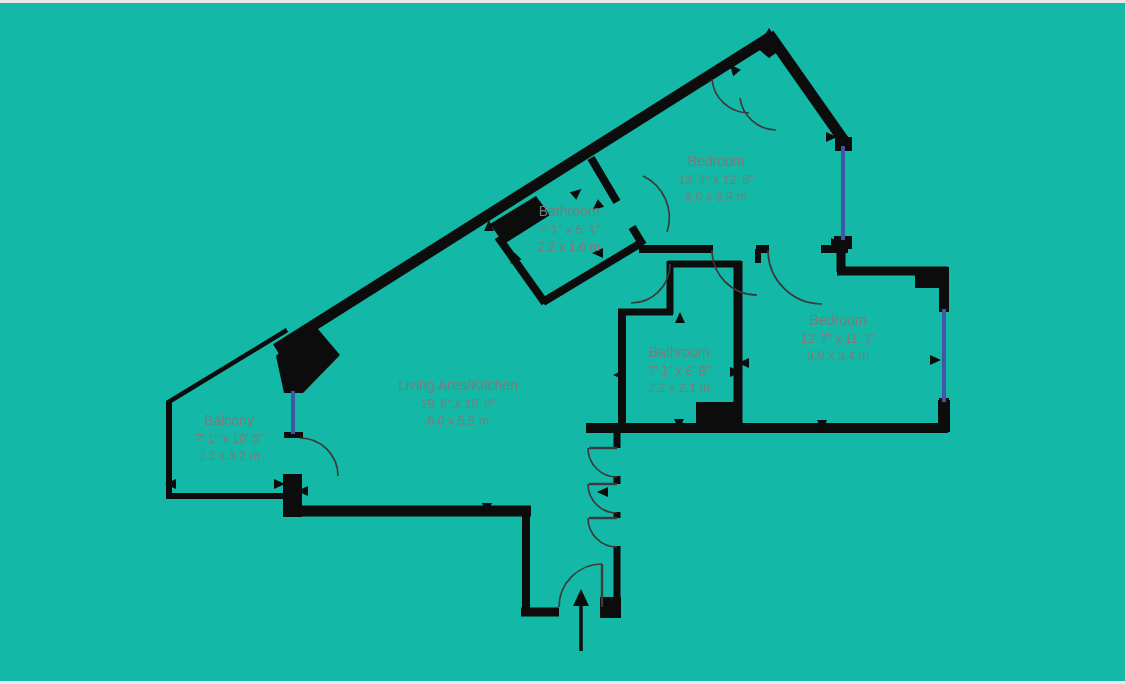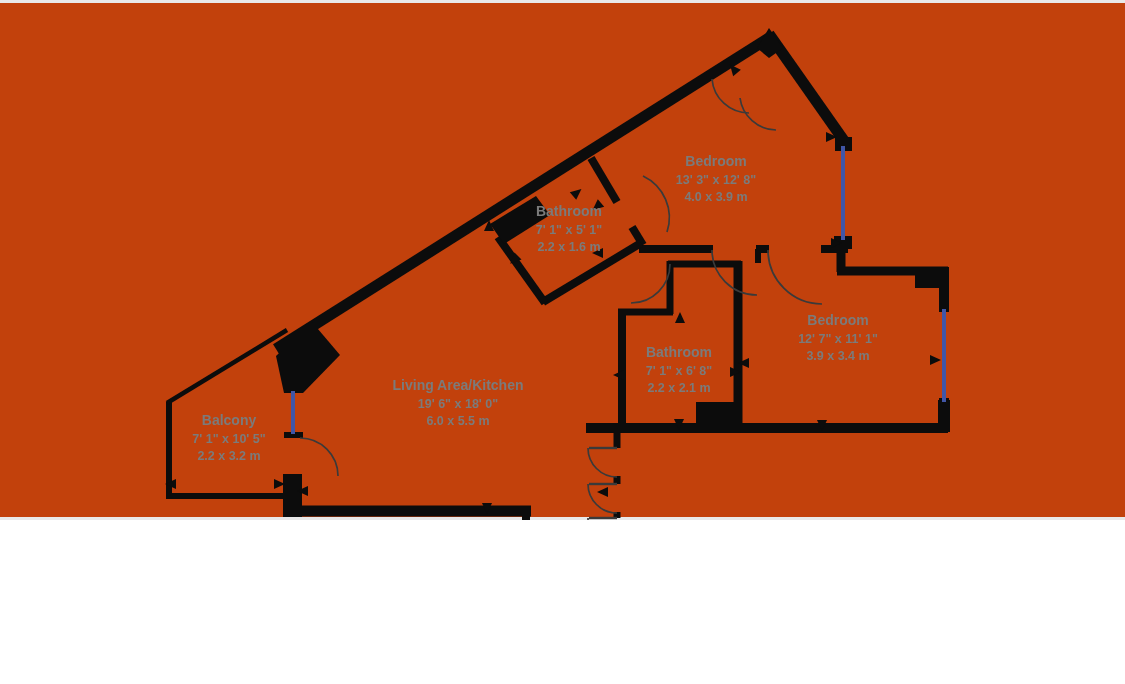--- a/index.html
+++ b/index.html
@@ -1,17 +1,17 @@
 <!DOCTYPE html>
 <html><head>
 <meta charset="utf-8">
 <style>
   html,body{margin:0;padding:0;background:#fff;}
-  .stage{position:relative;width:1125px;height:520px;background:#c2410c;overflow:hidden;
-         font-family:"Liberation Sans", sans-serif;font-weight:bold;}
+  .stage{position:relative;width:1125px;height:684px;background:#14b8a6;overflow:hidden;
+         font-family:"Liberation Sans", sans-serif;}
   .edge{position:absolute;left:0;width:100%;height:3px;background:#e9e9e9;}
   .edge.top{top:0;} .edge.bottom{bottom:0;}
   svg{position:absolute;left:0;top:0;}
   text{font-family:"Liberation Sans", sans-serif;}
 </style>
 </head>
 <body>
 
 <div class="stage">
   <div class="edge top"></div>

